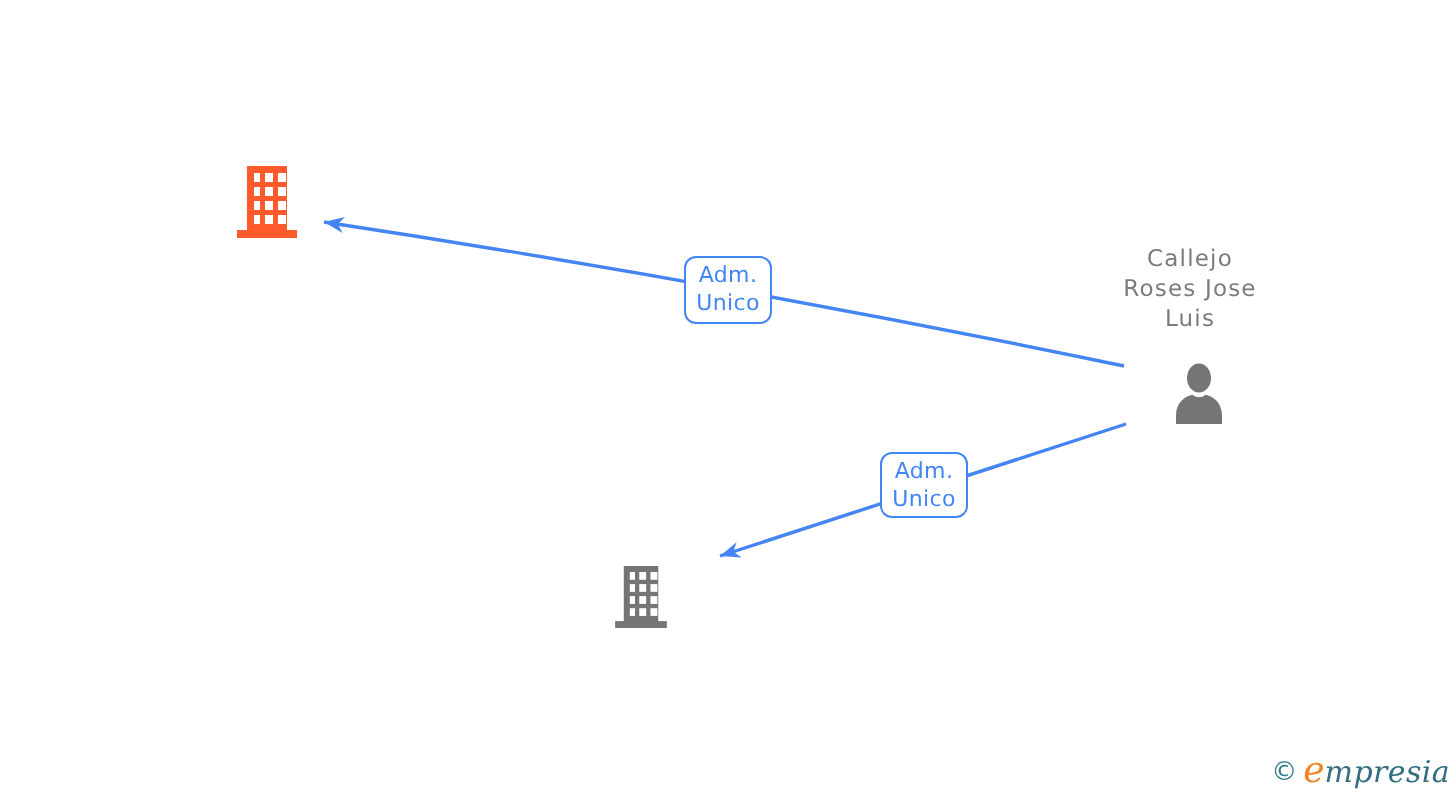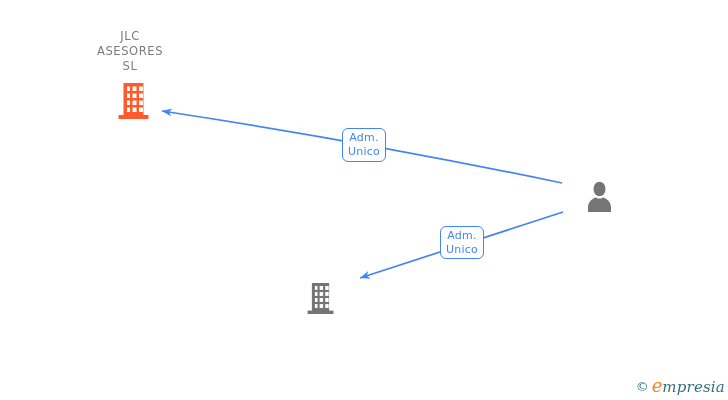--- a/index.html
+++ b/index.html
@@ -89,44 +89,44 @@
   <svg class="edges-layer" width="728" height="400" viewBox="0 0 728 400" aria-hidden="true">
     <defs>
       <marker id="arrow" markerUnits="userSpaceOnUse" markerWidth="12" markerHeight="10" refX="10" refY="4" orient="auto">
         <path d="M0,0 L10,4 L0,8 L3,4 Z" fill="#4484f3"></path>
       </marker>
     </defs>
     <path d="M562,183 Q360,141 162,111" fill="none" stroke="#4484f3" stroke-width="1.7" marker-end="url(#arrow)"></path>
     <path d="M563,212 L360,278" fill="none" stroke="#4484f3" stroke-width="1.7" marker-end="url(#arrow)"></path>
   </svg>
 
-  <div class="node-label" style="left:60px; top:29px; width:140px;">
-    <span>JLC</span>
-    <span>ASESORES</span>
-    <span>SL</span>
-  </div>
   <div class="node-icon icon-orange" style="left:117px; top:83px;">
     <svg width="33" height="36" viewBox="0 0 33 36">
       <rect x="1.5" y="32" width="30" height="4" fill="currentColor"></rect>
       <rect x="6.5" y="0" width="20" height="32.5" fill="currentColor"></rect>
       <rect x="10" y="3.5" width="3" height="4.5" fill="#ffffff"></rect>
       <rect x="10" y="10.5" width="3" height="4.5" fill="#ffffff"></rect>
       <rect x="10" y="17.5" width="3" height="4.5" fill="#ffffff"></rect>
       <rect x="10" y="24.5" width="3" height="4.5" fill="#ffffff"></rect>
       <rect x="15.5" y="3.5" width="4" height="4.5" fill="#ffffff"></rect>
       <rect x="15.5" y="10.5" width="4" height="4.5" fill="#ffffff"></rect>
       <rect x="15.5" y="17.5" width="4" height="4.5" fill="#ffffff"></rect>
       <rect x="15.5" y="24.5" width="4" height="4.5" fill="#ffffff"></rect>
       <rect x="22" y="3.5" width="4" height="4.5" fill="#ffffff"></rect>
       <rect x="22" y="10.5" width="4" height="4.5" fill="#ffffff"></rect>
       <rect x="22" y="17.5" width="4" height="4.5" fill="#ffffff"></rect>
       <rect x="22" y="24.5" width="4" height="4.5" fill="#ffffff"></rect>
     </svg>
   </div>
 
+  <div class="node-label" style="left:535px; top:122px; width:120px;">
+    <span>Callejo</span>
+    <span>Roses Jose</span>
+    <span>Luis</span>
+  </div>
   <div class="node-icon icon-gray" style="left:584px; top:181px;">
     <svg width="31" height="31" viewBox="0 0 31 31">
       <ellipse cx="15.5" cy="8" rx="6" ry="7.3" fill="currentColor"></ellipse>
       <path d="M4,31 L4,26.5 C4,20.5 8.5,17 12.3,16.4 C13.4,18 17.6,18 18.7,16.4 C22.5,17 27,20.5 27,26.5 L27,31 Z" fill="currentColor"></path>
     </svg>
   </div>
 
   <div class="node-icon icon-gray" style="left:305px; top:283px;">
     <svg width="31" height="31" viewBox="0 0 33 36">
       <rect x="1.5" y="32" width="30" height="4" fill="currentColor"></rect>

